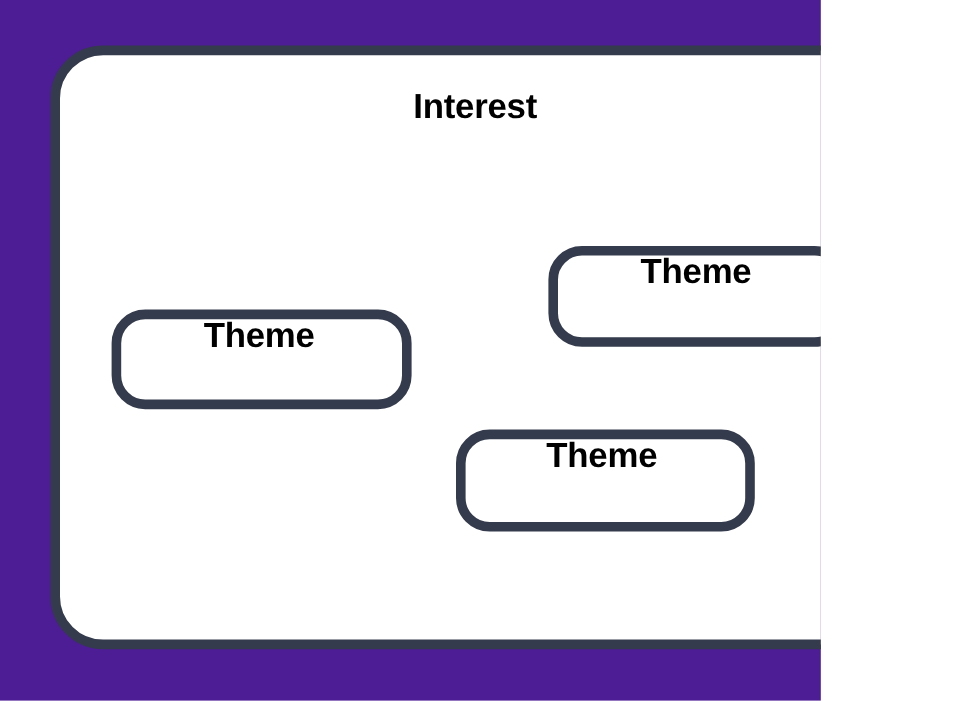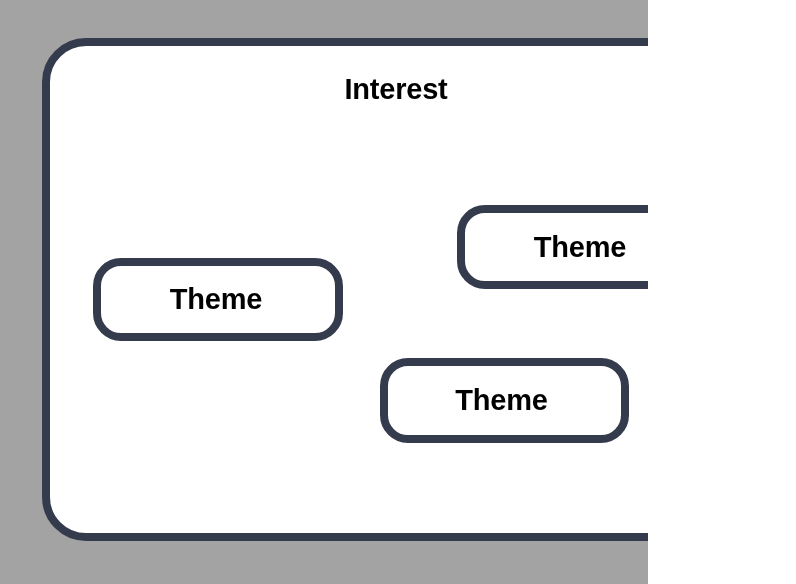--- a/index.html
+++ b/index.html
@@ -7,22 +7,23 @@
     padding: 0;
     background: #ffffff;
   }
   body {
     font-family: "Liberation Sans", sans-serif;
   }
   #canvas {
     position: relative;
     width: 648px;
     height: 584px;
-    background: #a3a3a3;
+    background: #4c1d95;
     overflow: hidden;
+    padding-left: 36px;
   }
   
   .interest-group {
     position: absolute;
     left: 42px;
     top: 38px;
     width: 708px;
     height: 503px;
     box-sizing: border-box;
     border: 8px solid #343b4c;
@@ -43,21 +44,20 @@
     white-space: nowrap;
   }
   
   .theme-node {
     position: absolute;
     box-sizing: border-box;
     border: 8px solid #343b4c;
     border-radius: 28px;
     background: #ffffff;
     display: flex;
-    align-items: center;
     justify-content: center;
   }
   .theme-label {
     font-size: 29px;
     font-weight: bold;
     color: #000000;
     letter-spacing: -0.2px;
     line-height: 1;
     white-space: nowrap;
   }

